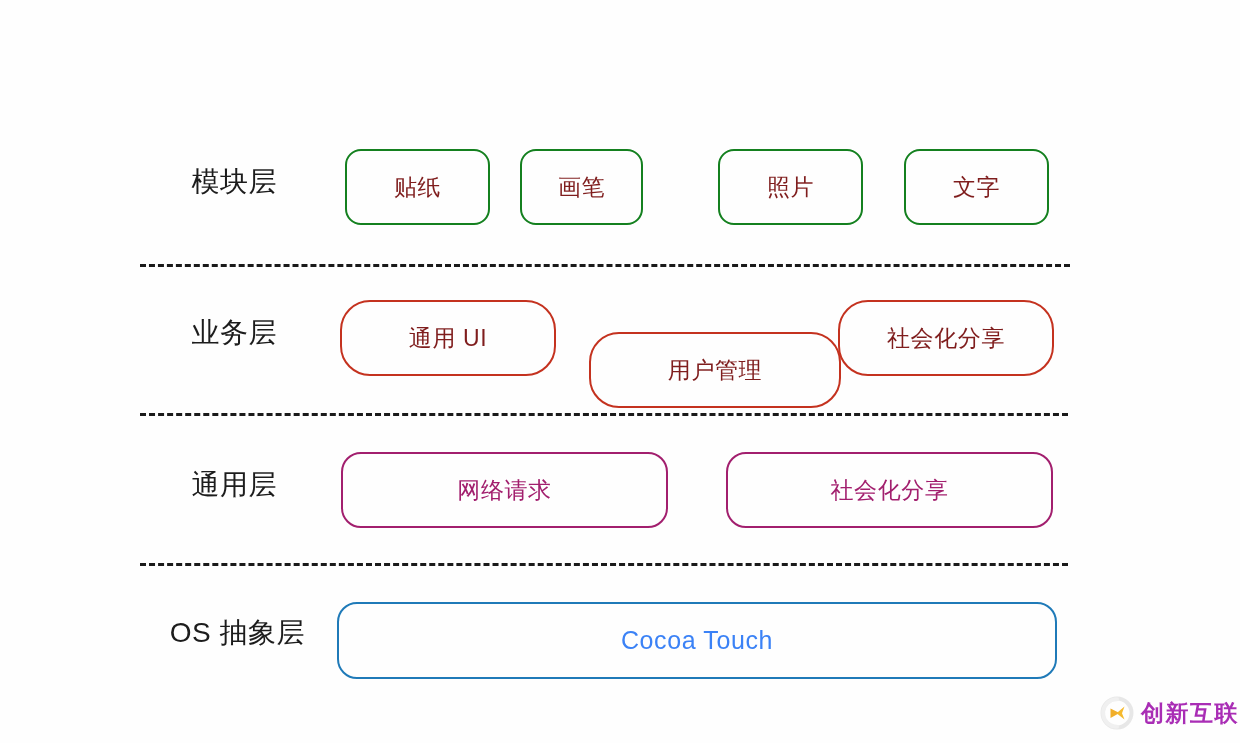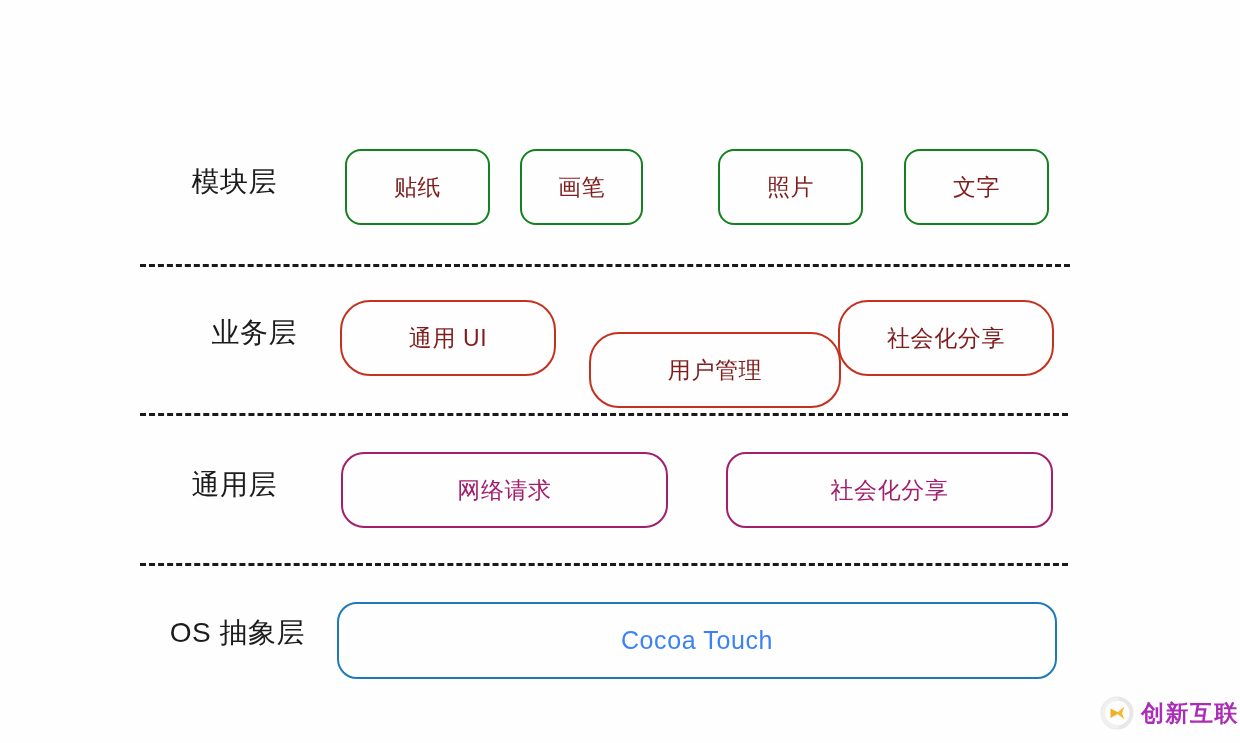--- a/index.html
+++ b/index.html
@@ -103,35 +103,35 @@
     <div class="box module" style="left:520px; top:0px; width:123px; height:76px;">画笔</div>
 
     <div class="box module" style="left:718px; top:0px; width:145px; height:76px;">照片</div>
 
     <div class="box module" style="left:904px; top:0px; width:145px; height:76px;">文字</div>
   </div>
 
   <div class="divider" style="left:140px; top:264px; width:930px;"></div>
 
   <div class="layer-row" style="top:300px;">
-    <div class="layer-label" style="top:14px;padding-left:20px;">业务层</div>
+    <div class="layer-label" style="top:14px;">业务层</div>
 
     <div class="box biz" style="left:340px; top:0px; width:216px; height:76px;">通用 UI</div>
 
     <div class="box biz" style="left:589px; top:4px; width:252px; height:76px;margin-top:28px;">用户管理</div>
 
     <div class="box biz" style="left:838px; top:0px; width:216px; height:76px;">社会化分享</div>
   </div>
 
   <div class="divider" style="left:140px; top:413px; width:928px;"></div>
 
   <div class="layer-row" style="top:452px;">
     <div class="layer-label" style="top:14px;">通用层</div>
 
-    <div class="box common" style="left:341px; top:0px; width:327px; height:76px;border-radius:23px;">网络请求</div>
+    <div class="box common" style="left:341px; top:0px; width:327px; height:76px;">网络请求</div>
 
     <div class="box common" style="left:726px; top:0px; width:327px; height:76px;">社会化分享</div>
   </div>
 
   <div class="divider" style="left:140px; top:563px; width:928px;"></div>
 
   <div class="layer-row" style="top:602px;">
     <div class="layer-label" style="top:12px;margin-left:28px;">OS 抽象层</div>
 
     <div class="box os" style="left:337px; top:0px; width:720px; height:77px;">Cocoa Touch</div>

